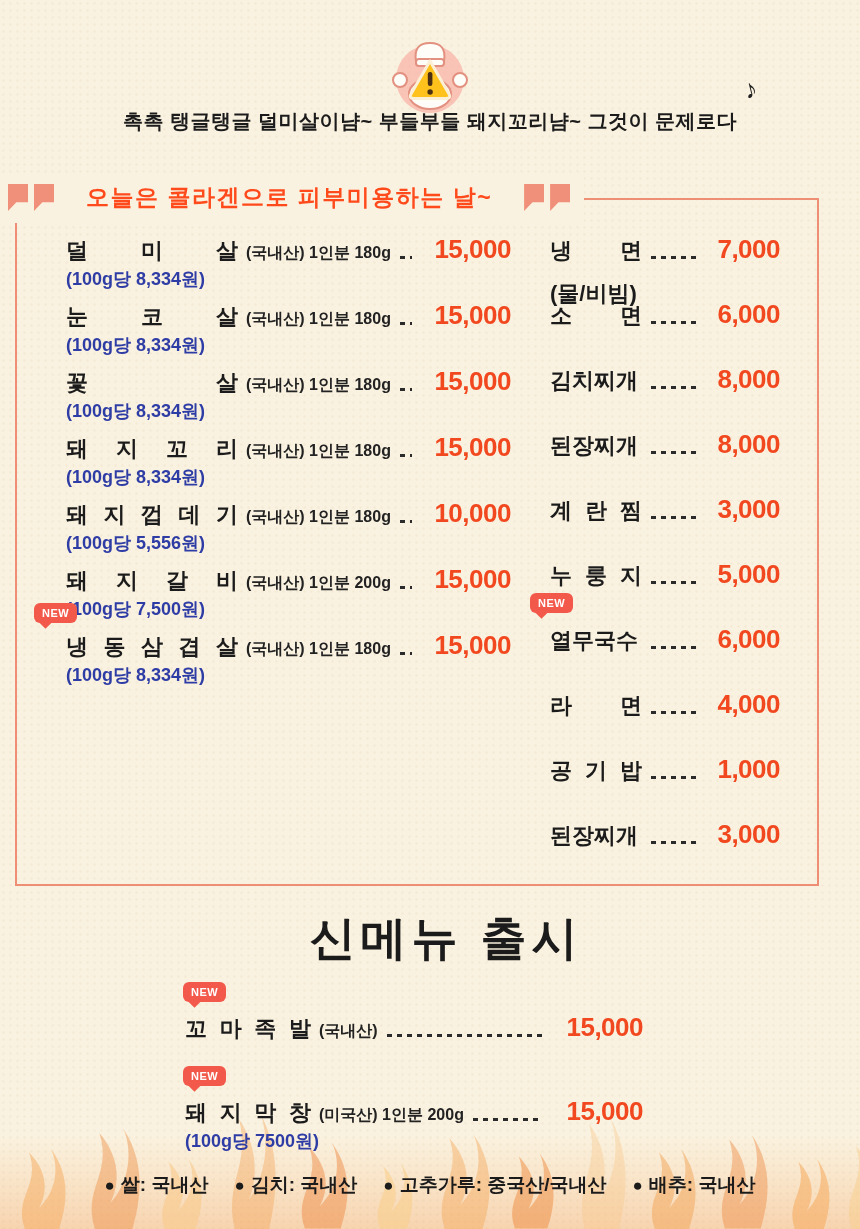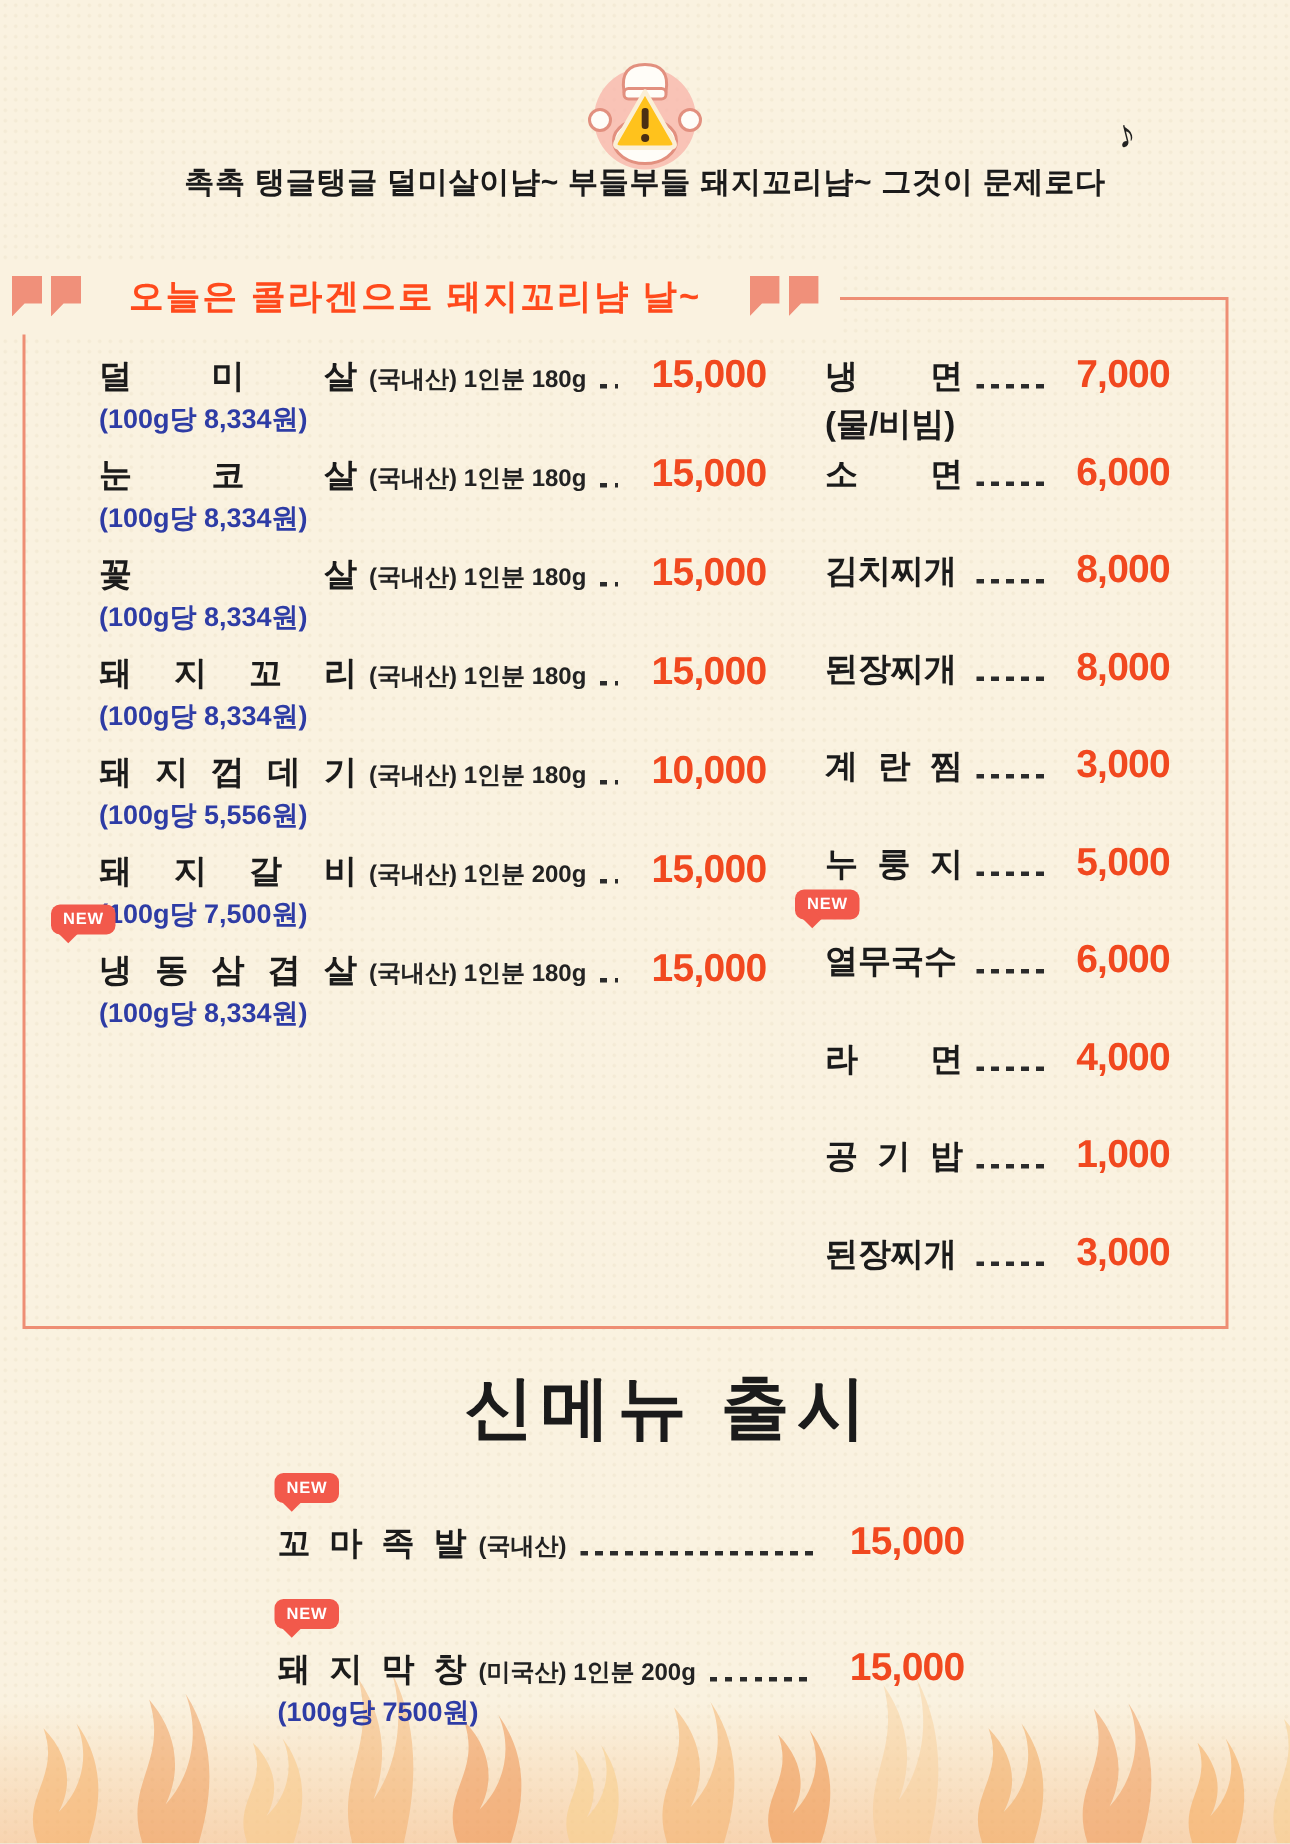--- a/index.html
+++ b/index.html
@@ -43,21 +43,21 @@
   .col-right .item-name { width:92px;  flex:0 0 92px; }
   .item-note { font-size:16px; font-weight:700; color:#222; margin-left:8px; white-space:nowrap; }
   .leader { flex:1 1 auto; height:3px; margin:0 9px;
     background:repeating-linear-gradient(90deg,#2b2b2b 0 5px,transparent 5px 10px);
     align-self:flex-end; transform:translateY(-7px); min-width:12px; }
   .item-price { font-size:26px; font-weight:800; color:var(--price,#F1481F);
     letter-spacing:-0.5px; text-align:right; white-space:nowrap; }
   .col-left  .item-price { flex:0 0 90px; }
   .col-right .item-price { flex:0 0 74px; }
   .item-subnote { font-size:18px; font-weight:800; color:var(--blue,#2E3CA5); margin-top:1px; }
-  .item-subname { font-size:22px; font-weight:800; color:var(--text,#1B1B1B); margin-top:2px; }
+  .item-subname { font-size:22px; font-weight:800; color:var(--text,#1B1B1B); margin-top:13px; }
   .new-badge { position:absolute; background:var(--badge,#F2594B); color:#fff;
     font-size:11px; font-weight:800; letter-spacing:0.5px; padding:4px 8px; border-radius:6px; z-index:4;text-align:center; }
   .new-badge::after { content:""; position:absolute; left:7px; bottom:-4px; width:9px; height:9px;
     background:var(--badge,#F2594B); transform:rotate(45deg); z-index:-1; }
   .col-left  .new-badge { left:-32px; top:-27px; }
   .col-right .new-badge { left:-20px; top:-31px; }
   
   .new-menu-title { position:absolute; top:908px; left:16px; width:100%; text-align:center;
     font-size:46px; font-weight:900; letter-spacing:5px; color:var(--text,#1B1B1B); }
   .new-menu-list { position:absolute; left:185px; top:1012px; width:458px; z-index:2; }
@@ -92,21 +92,21 @@
     </svg>
   </div>
   <div class="subtitle">촉촉 탱글탱글 덜미살이냠~ 부들부들 돼지꼬리냠~ 그것이 문제로다</div>
   <div class="music-note">♪</div>
 
   <div class="quote-bar">
     <span class="qpair">
         <span class="qmark"></span>
         <span class="qmark"></span>
       </span>
-    <span class="quote-text">오늘은 콜라겐으로 돼지꼬리냠 날~</span>
+    <span class="quote-text">오늘은 콜라겐으로 피부미용하는 날~</span>
     <span class="qpair">
         <span class="qmark"></span>
         <span class="qmark"></span>
       </span>
   </div>
 
   <div class="menu-box"></div>
   <div class="menu-col col-left">
       <div class="menu-row">
         <div class="row-line">
@@ -288,14 +288,20 @@
     <use href="#flame" transform="translate(380,52) scale(0.8,0.65)" fill="#F8CE8C" opacity="0.6"></use>
     <use href="#flame" transform="translate(445,8) scale(1.1,0.95)" fill="#F5A95B" opacity="0.45"></use>
     <use href="#flame" transform="translate(515,37) scale(0.95,0.75)" fill="#EE9148" opacity="0.55"></use>
     <use href="#flame" transform="translate(585,-15) scale(1,1.1)" fill="#F8C98B" opacity="0.4"></use>
     <use href="#flame" transform="translate(655,30) scale(1,0.8)" fill="#F2A355" opacity="0.5"></use>
     <use href="#flame" transform="translate(725,10) scale(1.05,0.93)" fill="#EE8C45" opacity="0.45"></use>
     <use href="#flame" transform="translate(795,45) scale(0.85,0.7)" fill="#F5A95B" opacity="0.55"></use>
     <use href="#flame" transform="translate(852,20) scale(1,0.87)" fill="#F8CE8C" opacity="0.5"></use>
   </svg>
 
+  <div class="footer">
+      <span class="origin-item"><span class="bullet">●</span><span>쌀: 국내산</span></span>
+      <span class="origin-item"><span class="bullet">●</span><span>김치: 국내산</span></span>
+      <span class="origin-item"><span class="bullet">●</span><span>고추가루: 중국산/국내산</span></span>
+      <span class="origin-item"><span class="bullet">●</span><span>배추: 국내산</span></span>
+    </div>
 
 </div>
 
 </body></html>

